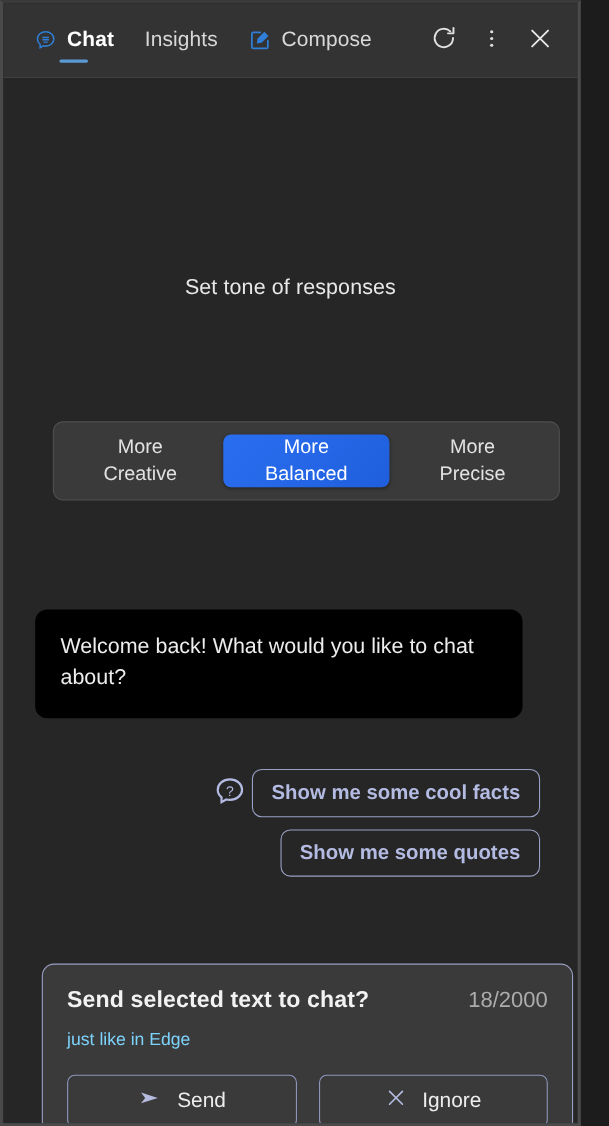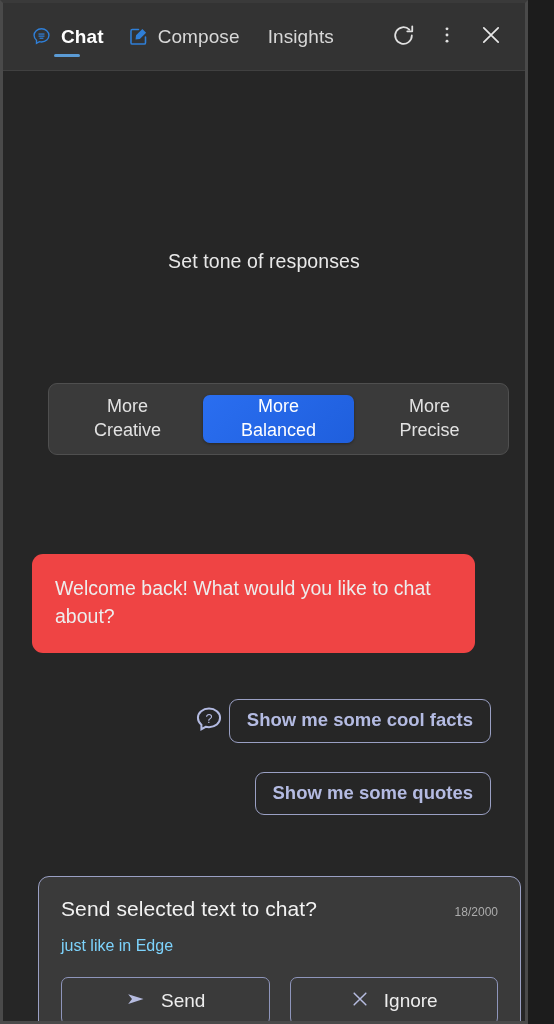--- a/index.html
+++ b/index.html
@@ -148,38 +148,38 @@
     color: #ffffff;
     box-shadow: 0 1px 3px rgba(0,0,0,.35);
   }
 
   
   #welcome-bubble {
     position: absolute;
     left: 29px;
     top: 483px;
     width: 443px;
-    background: #ef4444;
+    background: #000000;
     border-radius: 11px;
     padding: 21px 23px 23px 23px;
     font-size: 19.5px;
     line-height: 1.42;
     color: #ededed;
   }
 
   
   #suggestions {
     position: absolute;
     right: 34px;
     top: 628px;
     width: 340px;
     display: flex;
     flex-direction: column;
     align-items: flex-end;
-    gap: 29px;
+    gap: 11px;
   }
   .chip {
     border: 1px solid #9aa0c4;
     border-radius: 9px;
     background: transparent;
     color: #b4bbe2;
     font-size: 18.5px;
     font-weight: 700;
     padding: 11px 17px 12px 17px;
     line-height: 1;
@@ -206,27 +206,27 @@
     border-radius: 11px;
     padding: 20px 22px 20px 22px;
   }
   #card-top {
     display: flex;
     align-items: baseline;
     justify-content: space-between;
   }
   #card-title {
     font-size: 21px;
-    font-weight: 400;
+    font-weight: 700;
     color: #f2f2f2;
     letter-spacing: .1px;
     text-align: right;
   }
   #card-counter {
-    font-size: 12px;
+    font-size: 20px;
     color: #acacac;
   }
   #card-sub {
     margin-top: 16px;
     font-size: 16px;
     color: #7dd3fc;
   }
   #card-actions {
     margin-top: 22px;
     display: flex;
@@ -261,32 +261,32 @@
           <path d="M12 3.2c-4.7 0-8.5 3.3-8.5 7.5 0 2.2 1.1 4.2 2.8 5.6v3.5l3.3-1.9c.8.2 1.6.3 2.4.3 4.7 0 8.5-3.3 8.5-7.5S16.7 3.2 12 3.2z" stroke="#2f7fd8" stroke-width="1.6" fill="none"></path>
           <line x1="8.6" y1="9.2" x2="15.4" y2="9.2" stroke="#2f7fd8" stroke-width="1.4"></line>
           <line x1="8.6" y1="11.6" x2="15.4" y2="11.6" stroke="#2f7fd8" stroke-width="1.4"></line>
           <line x1="9.8" y1="14" x2="14.2" y2="14" stroke="#2f7fd8" stroke-width="1.4"></line>
         </svg>
       </span>
       <span class="tab-label">Chat</span>
       <span class="tab-underline"></span>
     </div>
 
+    <div class="tab" style="padding:0 16px;">
+      <span class="tab-label">Insights</span>
+    </div>
+
     <div class="tab">
       <span class="tab-icon">
         <svg width="21" height="21" viewBox="0 0 24 24" fill="none">
           <path d="M20 12.5V19a1.6 1.6 0 0 1-1.6 1.6H5A1.6 1.6 0 0 1 3.4 19V5.6A1.6 1.6 0 0 1 5 4h7" stroke="#2f7fd8" stroke-width="1.8" stroke-linecap="round"></path>
           <path d="M16.4 3.3l4.3 4.3-7.2 7.2-4.9.6.6-4.9 7.2-7.2z" fill="#2f7fd8"></path>
         </svg>
       </span>
       <span class="tab-label">Compose</span>
-    </div>
-
-    <div class="tab" style="padding:0 16px;">
-      <span class="tab-label">Insights</span>
     </div>
 
     <div id="header-actions">
       <div class="hdr-btn">
         <span>
           <svg width="25" height="25" viewBox="0 0 24 24" fill="none">
             <path d="M20 12a8 8 0 1 1-2.4-5.7" stroke="#e0e0e0" stroke-width="1.7" stroke-linecap="round"></path>
             <path d="M20.4 3.2V8h-4.8" stroke="#e0e0e0" stroke-width="1.7" stroke-linecap="round" stroke-linejoin="round"></path>
           </svg>
         </span>

